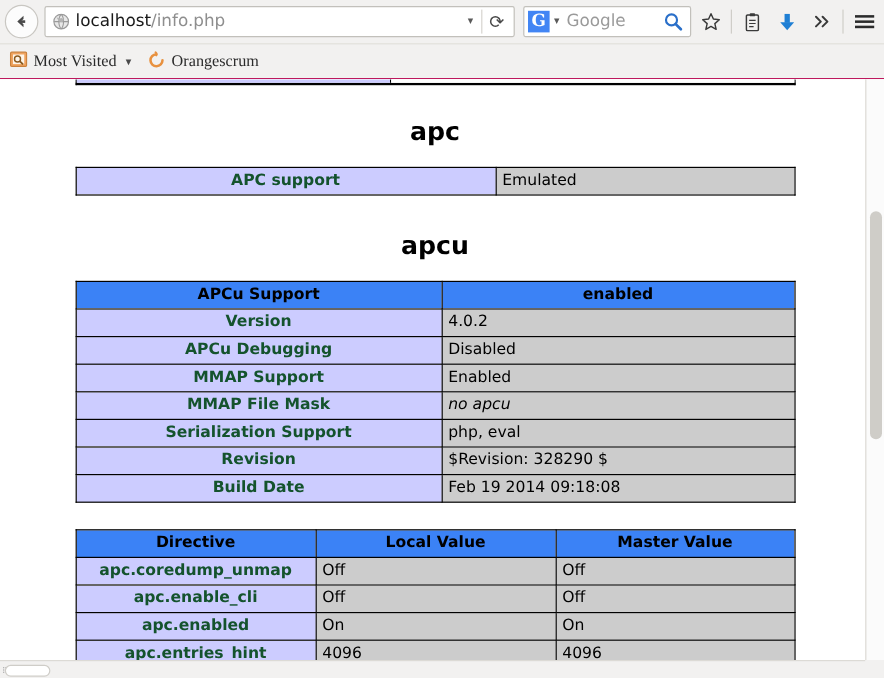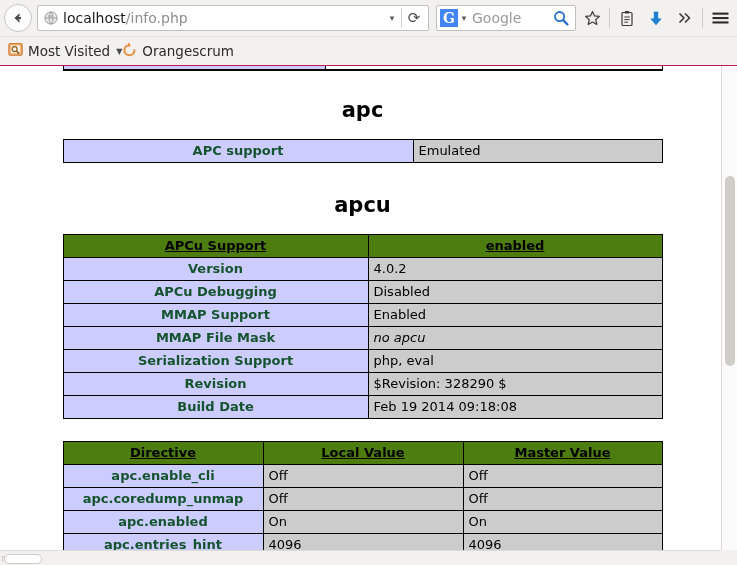--- a/index.html
+++ b/index.html
@@ -111,23 +111,24 @@
     display: flex; align-items: center; justify-content: center;
   }
   .tb-divider { width:1px; height:20px; background:#cfcdc8; flex:0 0 auto; margin:0 1px; }
 
   
   #bookmarks-bar {
     height: 29px;
     display: flex;
     align-items: center;
     padding: 0 8px;
-    gap: 0;
+    gap: 12px;
     background: #f2f1f0;
     border-top: 1px solid #e2e0db;
+    font-family: Liberation Serif, serif;
   }
   .bm-item {
     display: flex; align-items: center; gap: 5px;
     font-size: 13.5px; color: #2b2b2b;
     white-space: nowrap;
   }
   .bm-caret { font-size: 8px; color: #4a4a4a; margin-left:1px; }
 
   
   #content-area {
@@ -186,26 +187,25 @@
   table.php-table td, table.php-table th {
     border: 1px solid #000000;
     padding: 2px 5px;
     vertical-align: top;
     line-height: 18px;
     height: 22px;
     overflow: hidden;
     white-space: nowrap;
   }
   th.hdr {
-    background: #4d7c0f;
+    background: #3b82f6;
     color: #000000;
     font-weight: bold;
     text-align: center;
     font-size: 13px;
-    text-decoration: underline;
   }
   td.key {
     background: #ccccff;
     color: #14532d;
     font-weight: bold;
     text-align: center;
   }
   td.val {
     background: #cccccc;
     color: #000000;
@@ -456,26 +456,26 @@
           </colgroup>
         <thead>
           <tr>
             <th class="hdr">Directive</th>
             <th class="hdr">Local Value</th>
             <th class="hdr">Master Value</th>
           </tr>
         </thead>
         <tbody>
           <tr>
-            <td class="key">apc.enable_cli</td>
+            <td class="key">apc.coredump_unmap</td>
             <td class="val">Off</td>
             <td class="val">Off</td>
           </tr>
           <tr>
-            <td class="key">apc.coredump_unmap</td>
+            <td class="key">apc.enable_cli</td>
             <td class="val">Off</td>
             <td class="val">Off</td>
           </tr>
           <tr>
             <td class="key">apc.enabled</td>
             <td class="val">On</td>
             <td class="val">On</td>
           </tr>
           <tr>
             <td class="key">apc.entries_hint</td>

